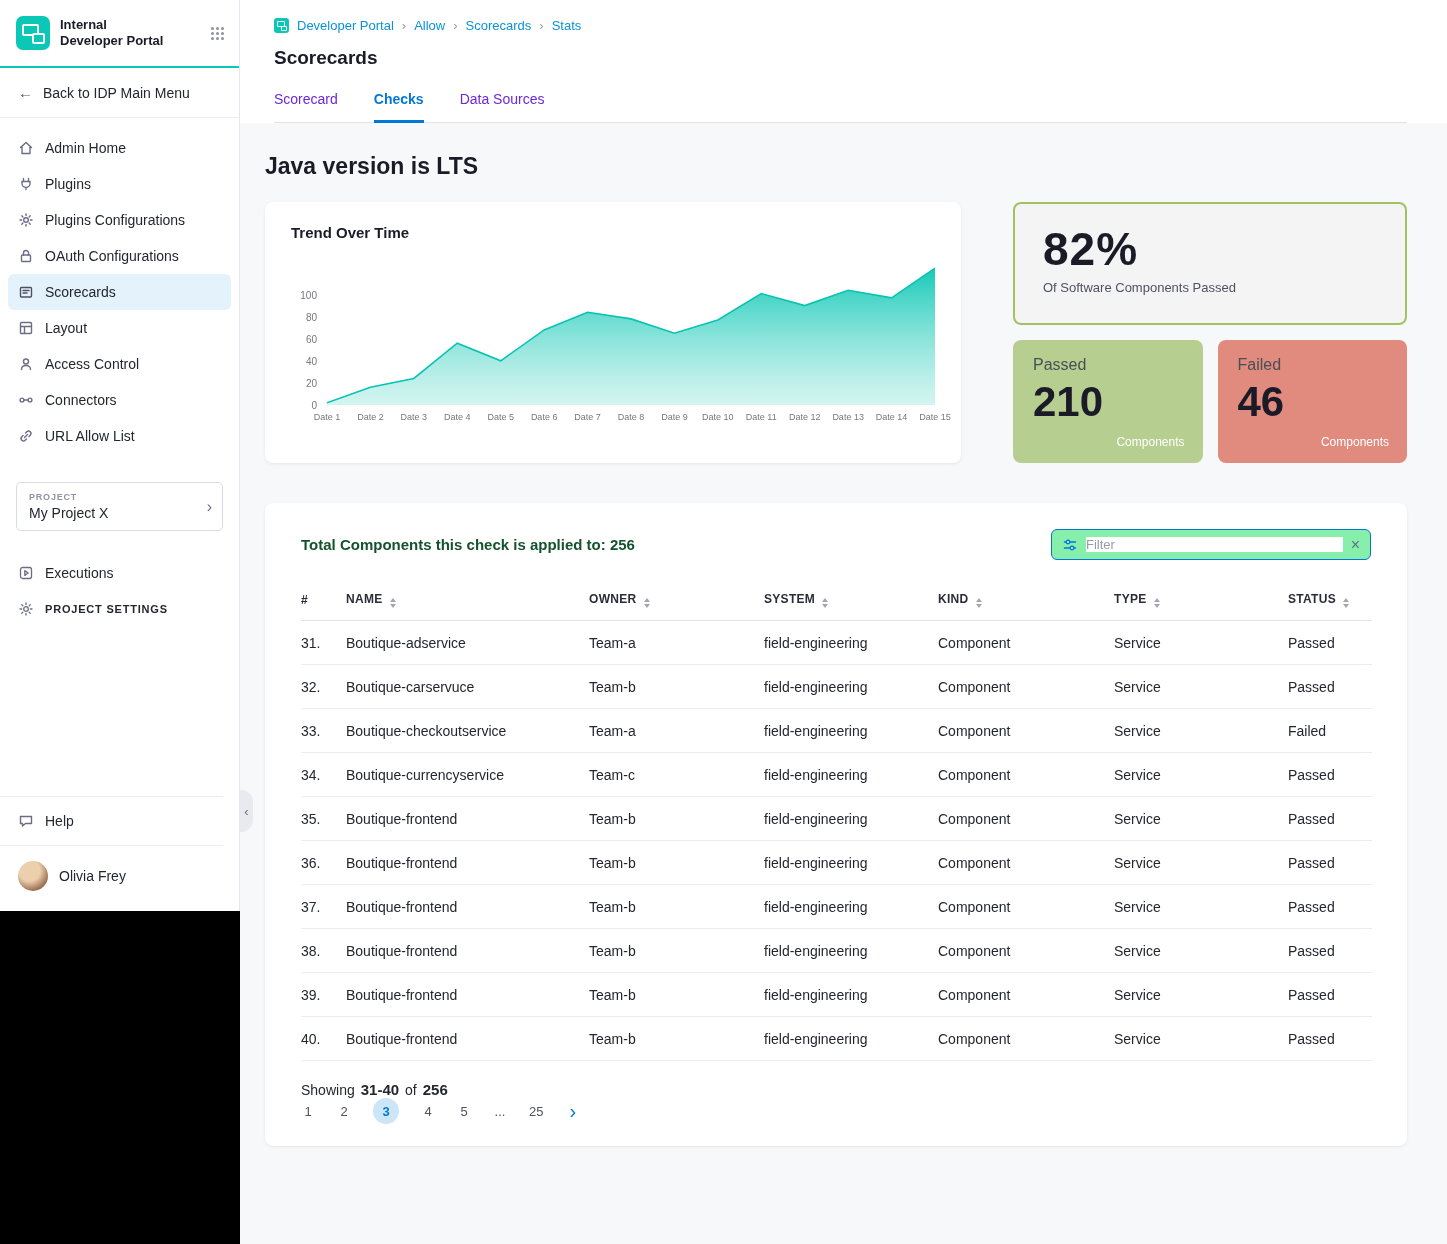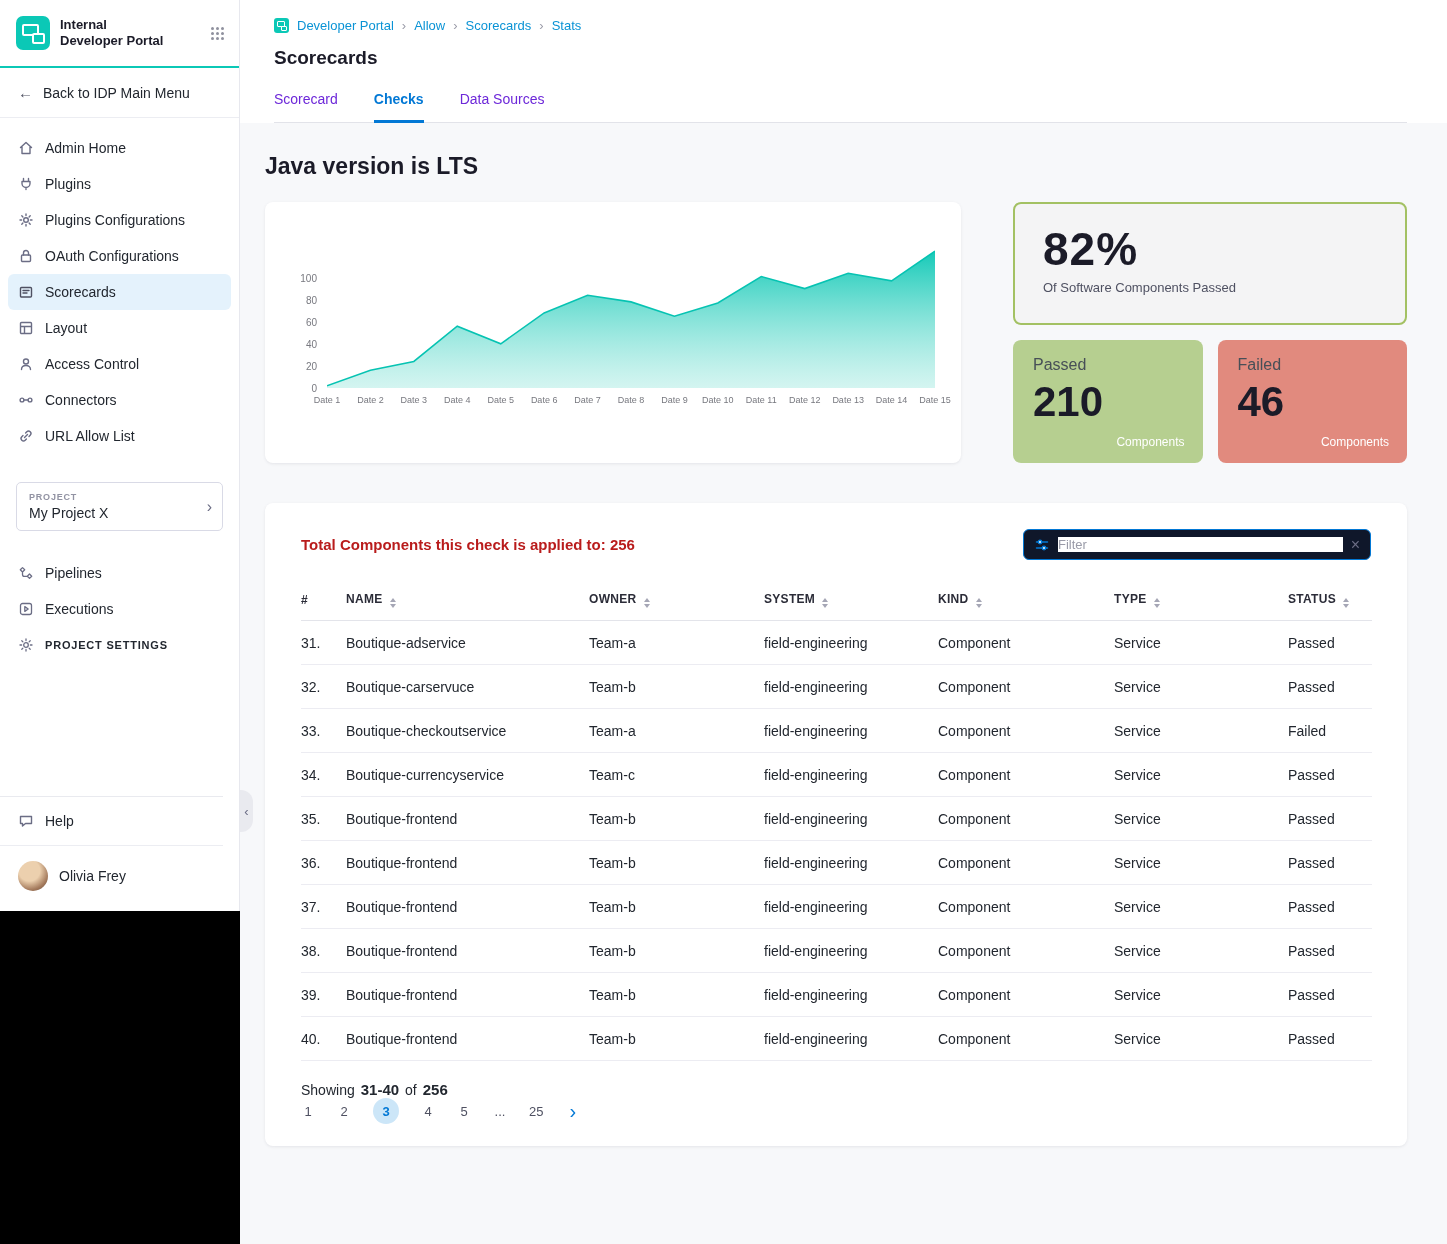--- a/index.html
+++ b/index.html
@@ -117,24 +117,24 @@
   .pf-card { flex:1; height:123px; border-radius:8px; padding:16px 20px; position:relative; }
   .pf-card.passed { background:#b6cf90; }
   .pf-card.failed { background:#e18a7e; }
   .pf-label { font-size:16px; color:#474f57; }
   .pf-value { font-size:42px; font-weight:bold; color:#1b1b28; margin-top:4px; }
   .pf-caption { position:absolute; right:18px; bottom:14px; font-size:12px; color:#fff; }
 
   
   .table-card { margin-top:40px; padding:26px 36px 22px 36px; }
   .table-topbar { display:flex; align-items:center; justify-content:space-between; }
-  .table-title { font-size:15px; font-weight:bold; color:#b91c1c; }
+  .table-title { font-size:15px; font-weight:bold; color:#14532d; }
   .filter-box {
-    display:flex; align-items:center; gap:8px; width:348px; height:31px;
-    border:1.5px solid #0278d5; border-radius:6px; padding:0 10px; background:#0f172a;
+    display:flex; align-items:center; gap:8px; width:320px; height:31px;
+    border:1.5px solid #0278d5; border-radius:6px; padding:0 10px; background:#86efac;
   }
   .filter-box input { border:none; outline:none; flex:1; font-size:13px; color:#22272f; font-family:"Liberation Sans",sans-serif; }
   .filter-box input::placeholder { color:#9a9ba8; }
   .filter-clear { color:#6b6d85; font-size:16px; cursor:pointer; line-height:1; }
 
   table { width:100%; border-collapse:collapse; margin-top:22px; table-layout:fixed; }
   col.c-num{width:45px} col.c-name{width:243px} col.c-owner{width:175px}
   col.c-system{width:174px} col.c-kind{width:176px} col.c-type{width:174px} col.c-status{width:84px}
   thead th {
     text-align:left; font-size:12px; font-weight:bold; color:#2b2c38;
@@ -253,26 +253,20 @@
 
   <div class="project-card">
     <div class="project-eyebrow">PROJECT</div>
     <div class="project-name">My Project X</div>
     <span class="project-chevron">›</span>
   </div>
 
   <div class="menu" style="padding-top:0">
     <div class="menu-item">
       <svg width="16" height="16" viewBox="0 0 16 16" fill="none" stroke="#6b6d85" stroke-width="1.3" stroke-linejoin="round">
-          <path d="M4.5 2.6 L6.7 4.8 L4.5 7 L2.3 4.8 Z M11.5 9 L13.7 11.2 L11.5 13.4 L9.3 11.2 Z M4.5 7 V9.4 a1.9 1.9 0 0 0 1.9 1.9 H9.3"></path>
-        </svg>
-      <span>Pipelines</span>
-    </div>
-    <div class="menu-item">
-      <svg width="16" height="16" viewBox="0 0 16 16" fill="none" stroke="#6b6d85" stroke-width="1.3" stroke-linejoin="round">
           <rect x="2.5" y="2.5" width="11" height="11" rx="2"></rect>
           <path d="M6.8 5.6 L10.2 8 L6.8 10.4 Z"></path>
         </svg>
       <span>Executions</span>
     </div>
     <div class="menu-item small-caps">
       <svg width="16" height="16" viewBox="0 0 16 16" fill="none" stroke="#6b6d85" stroke-width="1.3" stroke-linecap="round">
           <circle cx="8" cy="8" r="2.3"></circle>
           <path d="M8 2 V3.6 M8 12.4 V14 M14 8 H12.4 M3.6 8 H2 M12.2 3.8 L11.1 4.9 M4.9 11.1 L3.8 12.2 M12.2 12.2 L11.1 11.1 M4.9 4.9 L3.8 3.8"></path>
         </svg>
@@ -315,20 +309,21 @@
       <div class="tab">Data Sources</div>
     </div>
   </div>
 
   <div class="content">
     <div class="check-title">Java version is LTS</div>
 
     <div class="row-1">
 
       <div class="card trend-card">
+        <div class="trend-title">Trend Over Time</div>
         <div class="chart-wrap">
           <div class="y-axis" id="y-axis">
               <span class="y-tick" style="top: 22.6px;">100</span>
               <span class="y-tick" style="top: 44.68px;">80</span>
               <span class="y-tick" style="top: 66.76px;">60</span>
               <span class="y-tick" style="top: 88.84px;">40</span>
               <span class="y-tick" style="top: 110.92px;">20</span>
               <span class="y-tick" style="top: 133px;">0</span>
             </div>
           <div class="plot">

